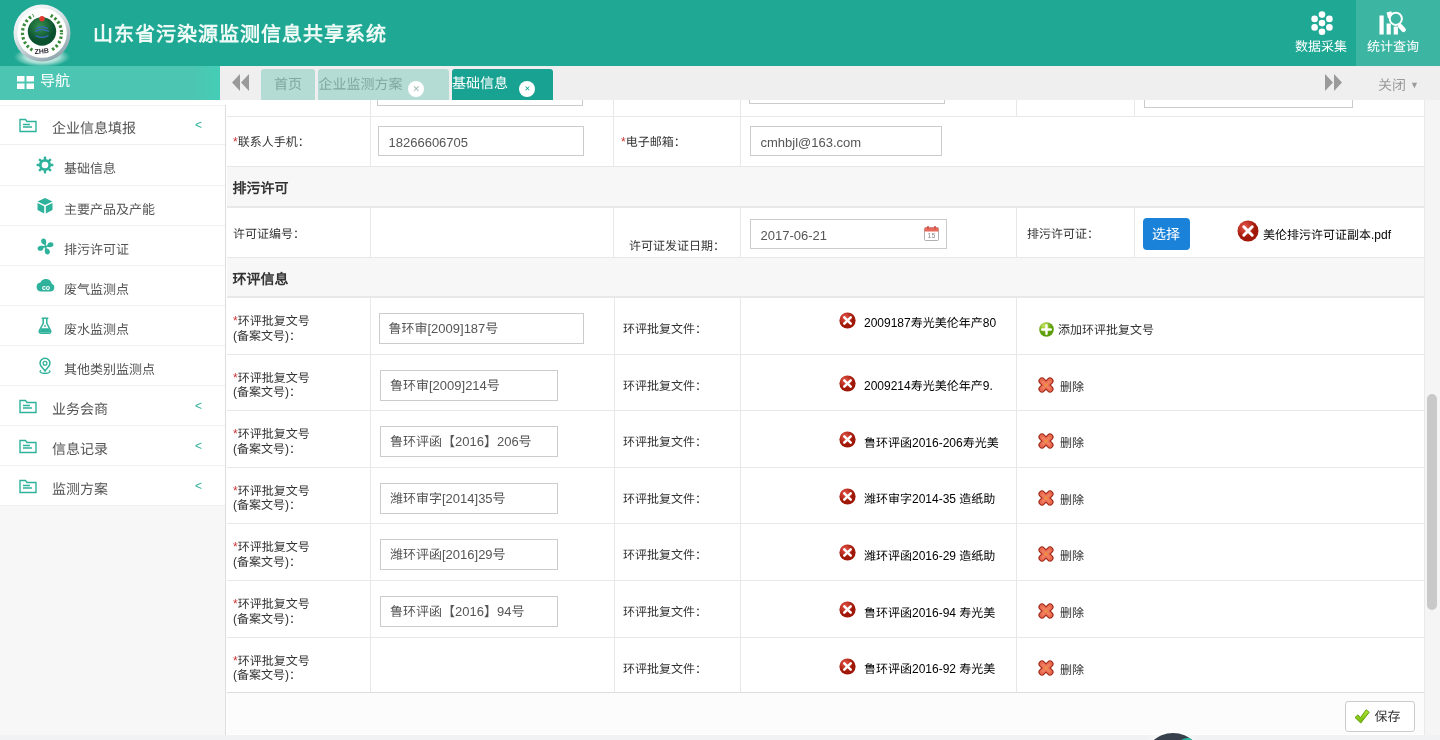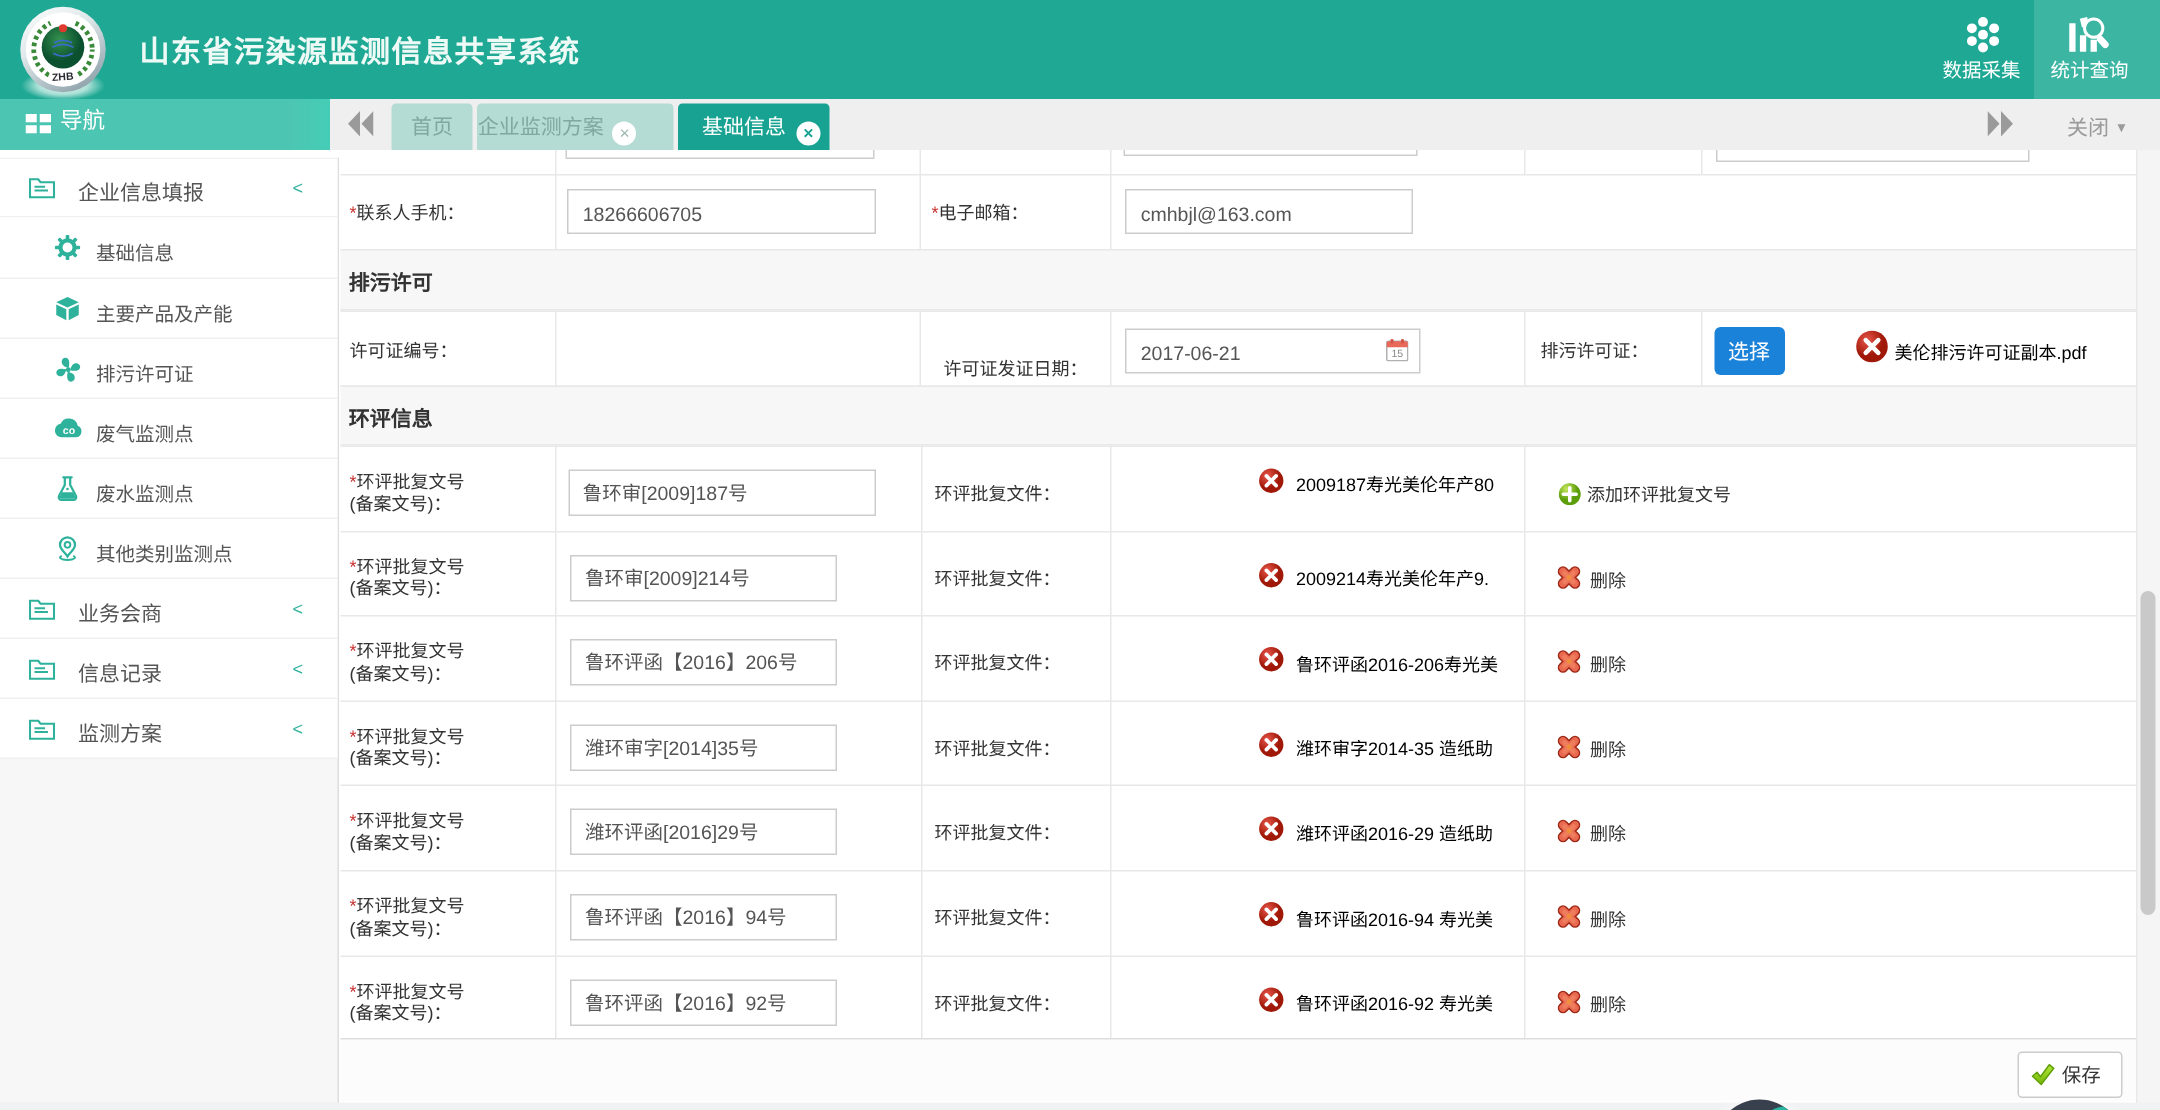--- a/index.html
+++ b/index.html
@@ -126,21 +126,21 @@
   </svg>
   <div class="txt">导航</div>
 </div>
 <div id="tabbar">
   <svg class="abs" style="left:12px;top:8px;" width="17" height="17" viewBox="0 0 17 17" fill="#9a9a9a">
     <polygon points="8,0 8,17 0,8.5"></polygon>
       <polygon points="17,0 17,17 9,8.5"></polygon>
   </svg>
   <div class="tab" style="left:41px;width:54px;text-align:center;">首页</div>
   <div class="tab" style="left:97.5px;width:131px;padding-left:1px;">企业监测方案 <span class="closedot" style="margin-left:2px;">✕</span></div>
-  <div class="tab active" style="left:232px;width:101px;padding-left:16px;">基础信息 <span class="closedot" style="margin-left:3px;">✕</span></div>
+  <div class="tab active" style="left:232px;width:101px;font-family:Liberation Mono, monospace;">基础信息 <span class="closedot" style="margin-left:3px;">✕</span></div>
   <svg class="abs" style="left:1105px;top:8px;" width="17" height="17" viewBox="0 0 17 17" fill="#9a9a9a">
     <polygon points="0,0 0,17 8,8.5"></polygon>
       <polygon points="9,0 9,17 17,8.5"></polygon>
   </svg>
   <div class="abs" style="left:1158px;top:8px;font-size:14px;color:#9a9a9a;">关闭 <span style="font-size:9px;vertical-align:2px;">▼</span></div>
 </div>
 
 <div id="sidebar">
   <div class="mitem" style="height:40px;margin-top:5px;border-top:1px solid #f2f2f2;">
       <div style="position:absolute;left:0;top:-6px;width:226px;height:5px;background:#fff;"></div>
@@ -399,21 +399,20 @@
 <svg class="abs" style="left:812px;top:503.0px;" width="16" height="16" viewBox="0 0 16 16">
 <g stroke-linecap="round">
         <path d="M4 4 L12 12 M12 4 L4 12" stroke="#9e2715" stroke-width="7"></path>
         <path d="M4 4 L12 12 M12 4 L4 12" stroke="#e96a51" stroke-width="5"></path>
         <path d="M5 5 L11 11 M11 5 L5 11" stroke="#ee7e5e" stroke-width="3"></path>
         <circle cx="8" cy="8" r="1.6" fill="#ef8f3c"></circle>
       </g>
     </svg>
 <div class="acttxt" style="left:834px;top:503.0px;">删除</div>
 <div class="lab lab2" style="left:7px;top:553.75px;"><span class="red">*</span>环评批复文号<br>(备案文号)：</div>
-<div class="inp" style="left:154px;top:552.75px;width:178px;height:31px;line-height:29px;padding-left:9px;">鲁环评函【2016】92号</div>
 <div class="lab" style="left:397px;top:558.75px;">环评批复文件：</div>
 <svg class="abs" style="left:612.5px;top:557.75px;" width="17" height="17" viewBox="0 0 22 22">
 <circle cx="11" cy="11" r="10.5" fill="url(#rg1)"></circle>
 <path d="M6.8 6.8 L15.2 15.2 M15.2 6.8 L6.8 15.2" stroke="#fff" stroke-width="3.2" stroke-linecap="round"></path>
     </svg>
 <div class="filetxt" style="left:638px;top:559.25px;">鲁环评函2016-92 寿光美</div>
 <svg class="abs" style="left:812px;top:559.75px;" width="16" height="16" viewBox="0 0 16 16">
 <g stroke-linecap="round">
         <path d="M4 4 L12 12 M12 4 L4 12" stroke="#9e2715" stroke-width="7"></path>
         <path d="M4 4 L12 12 M12 4 L4 12" stroke="#e96a51" stroke-width="5"></path>

